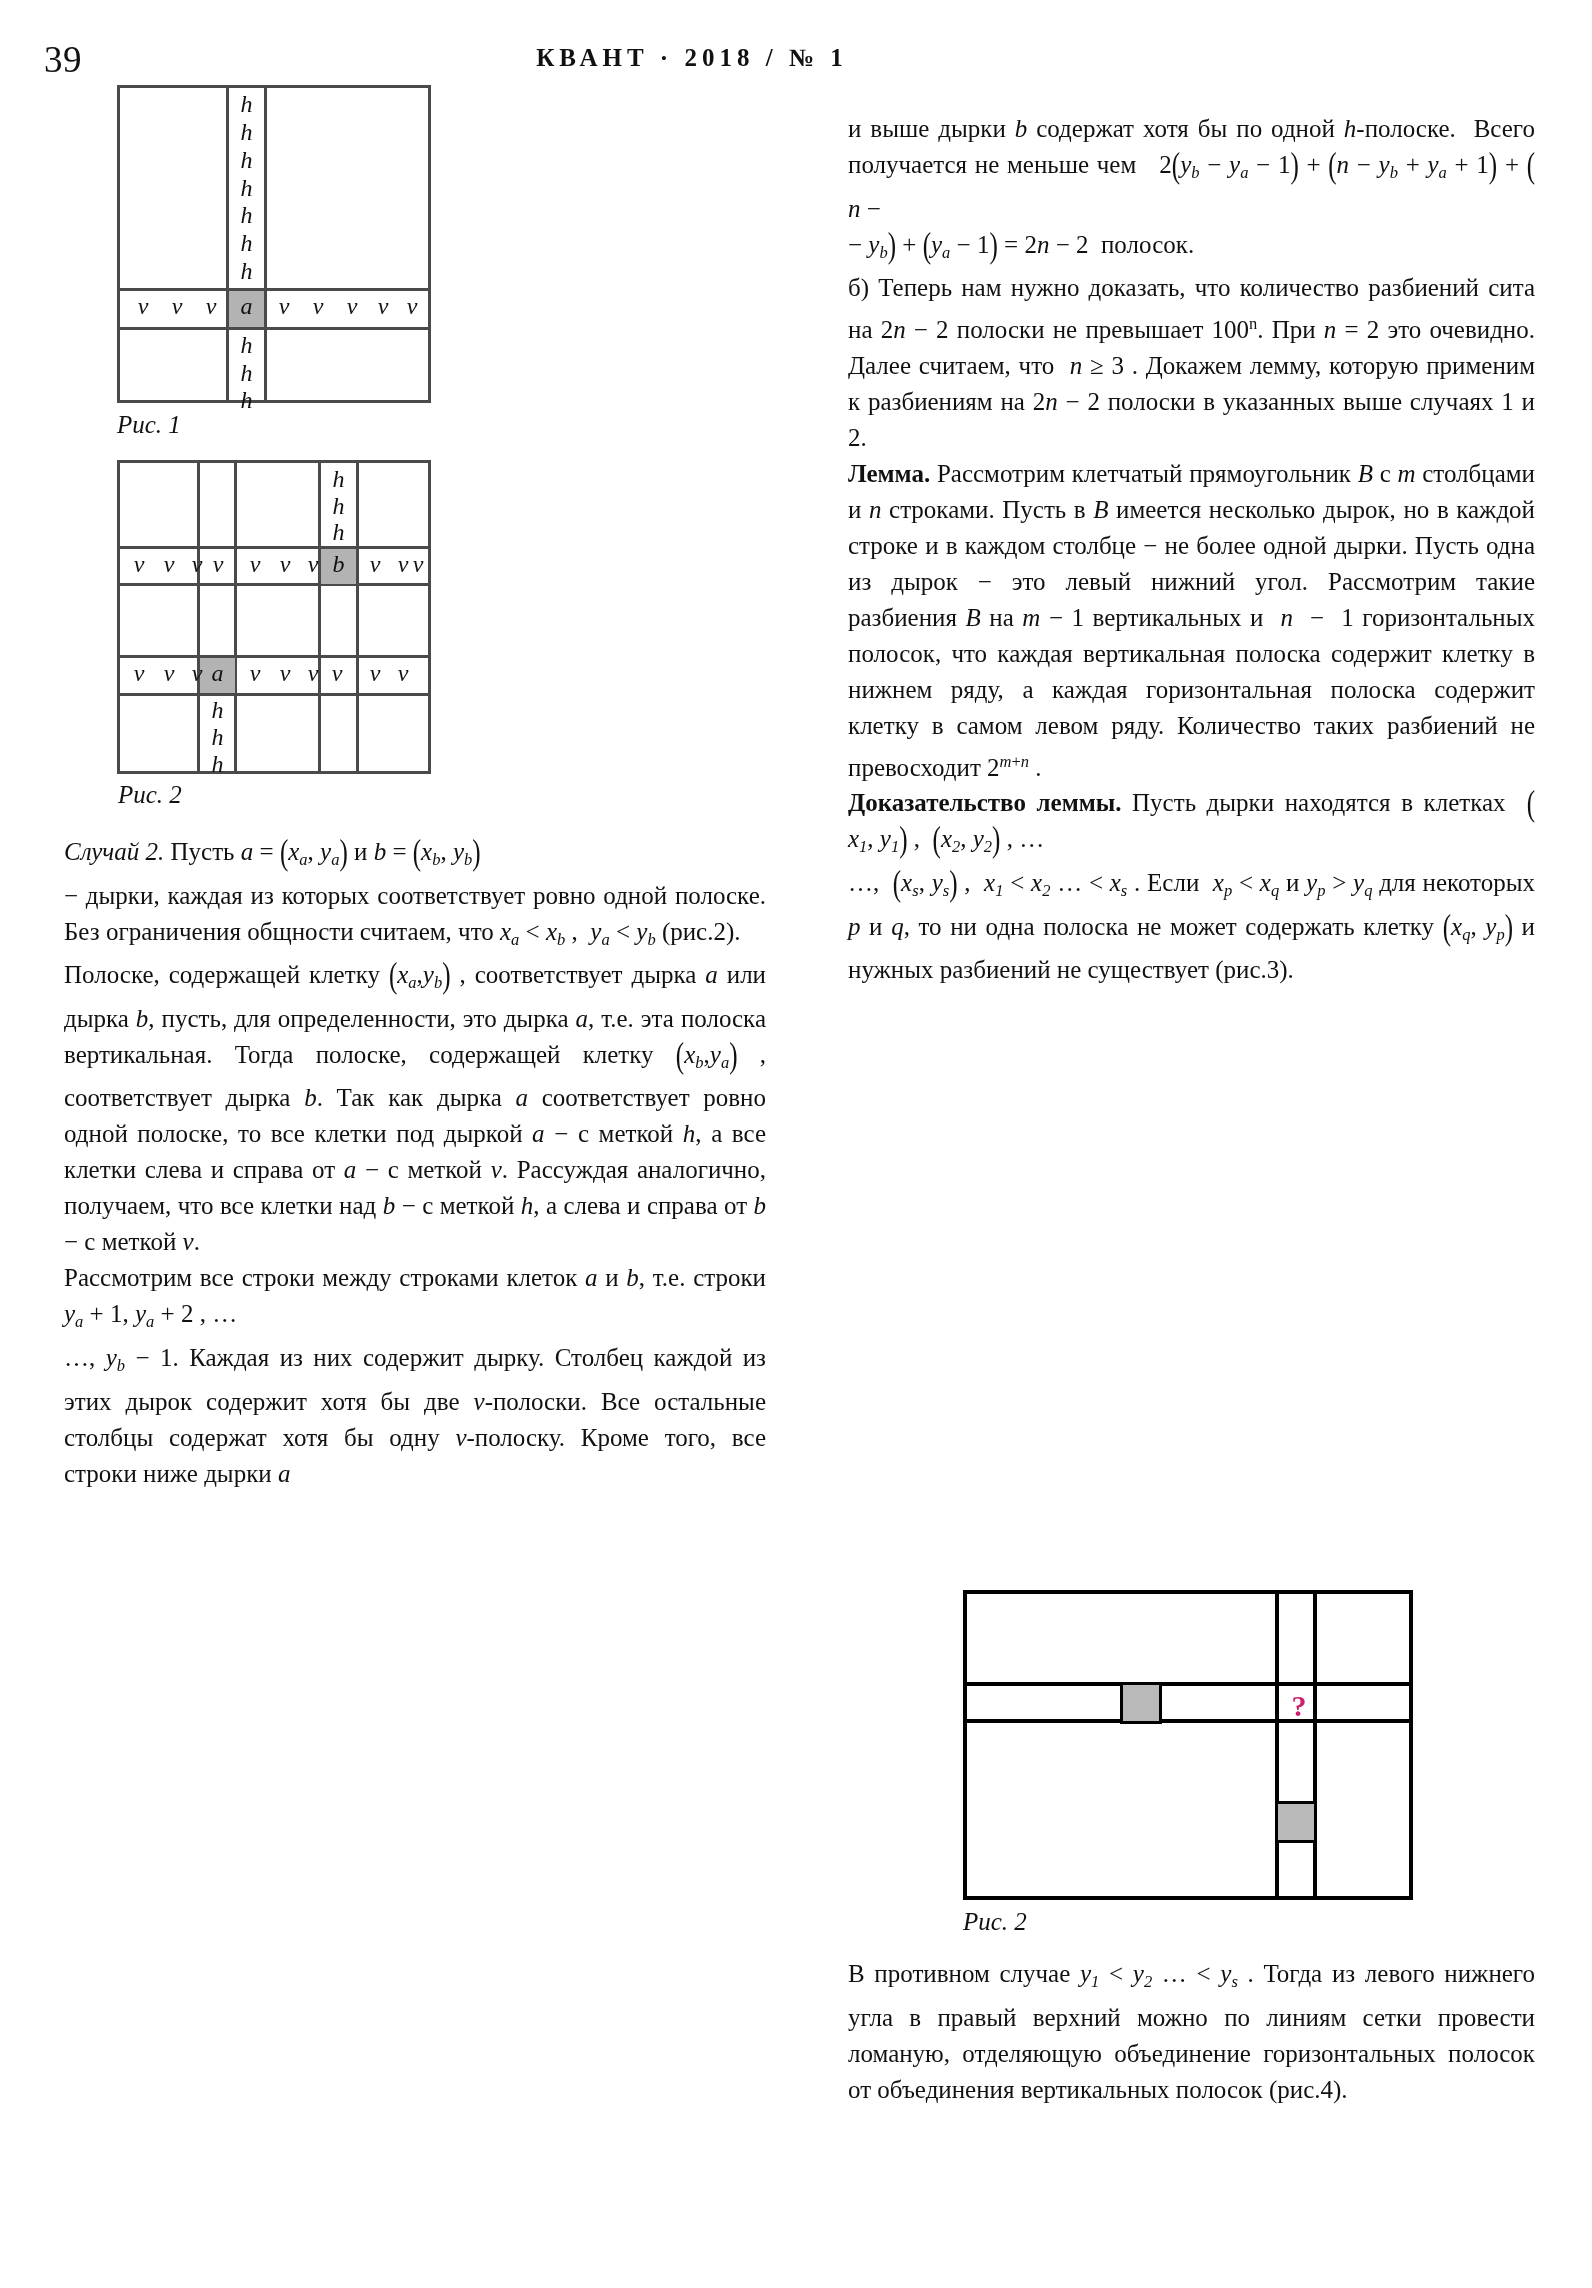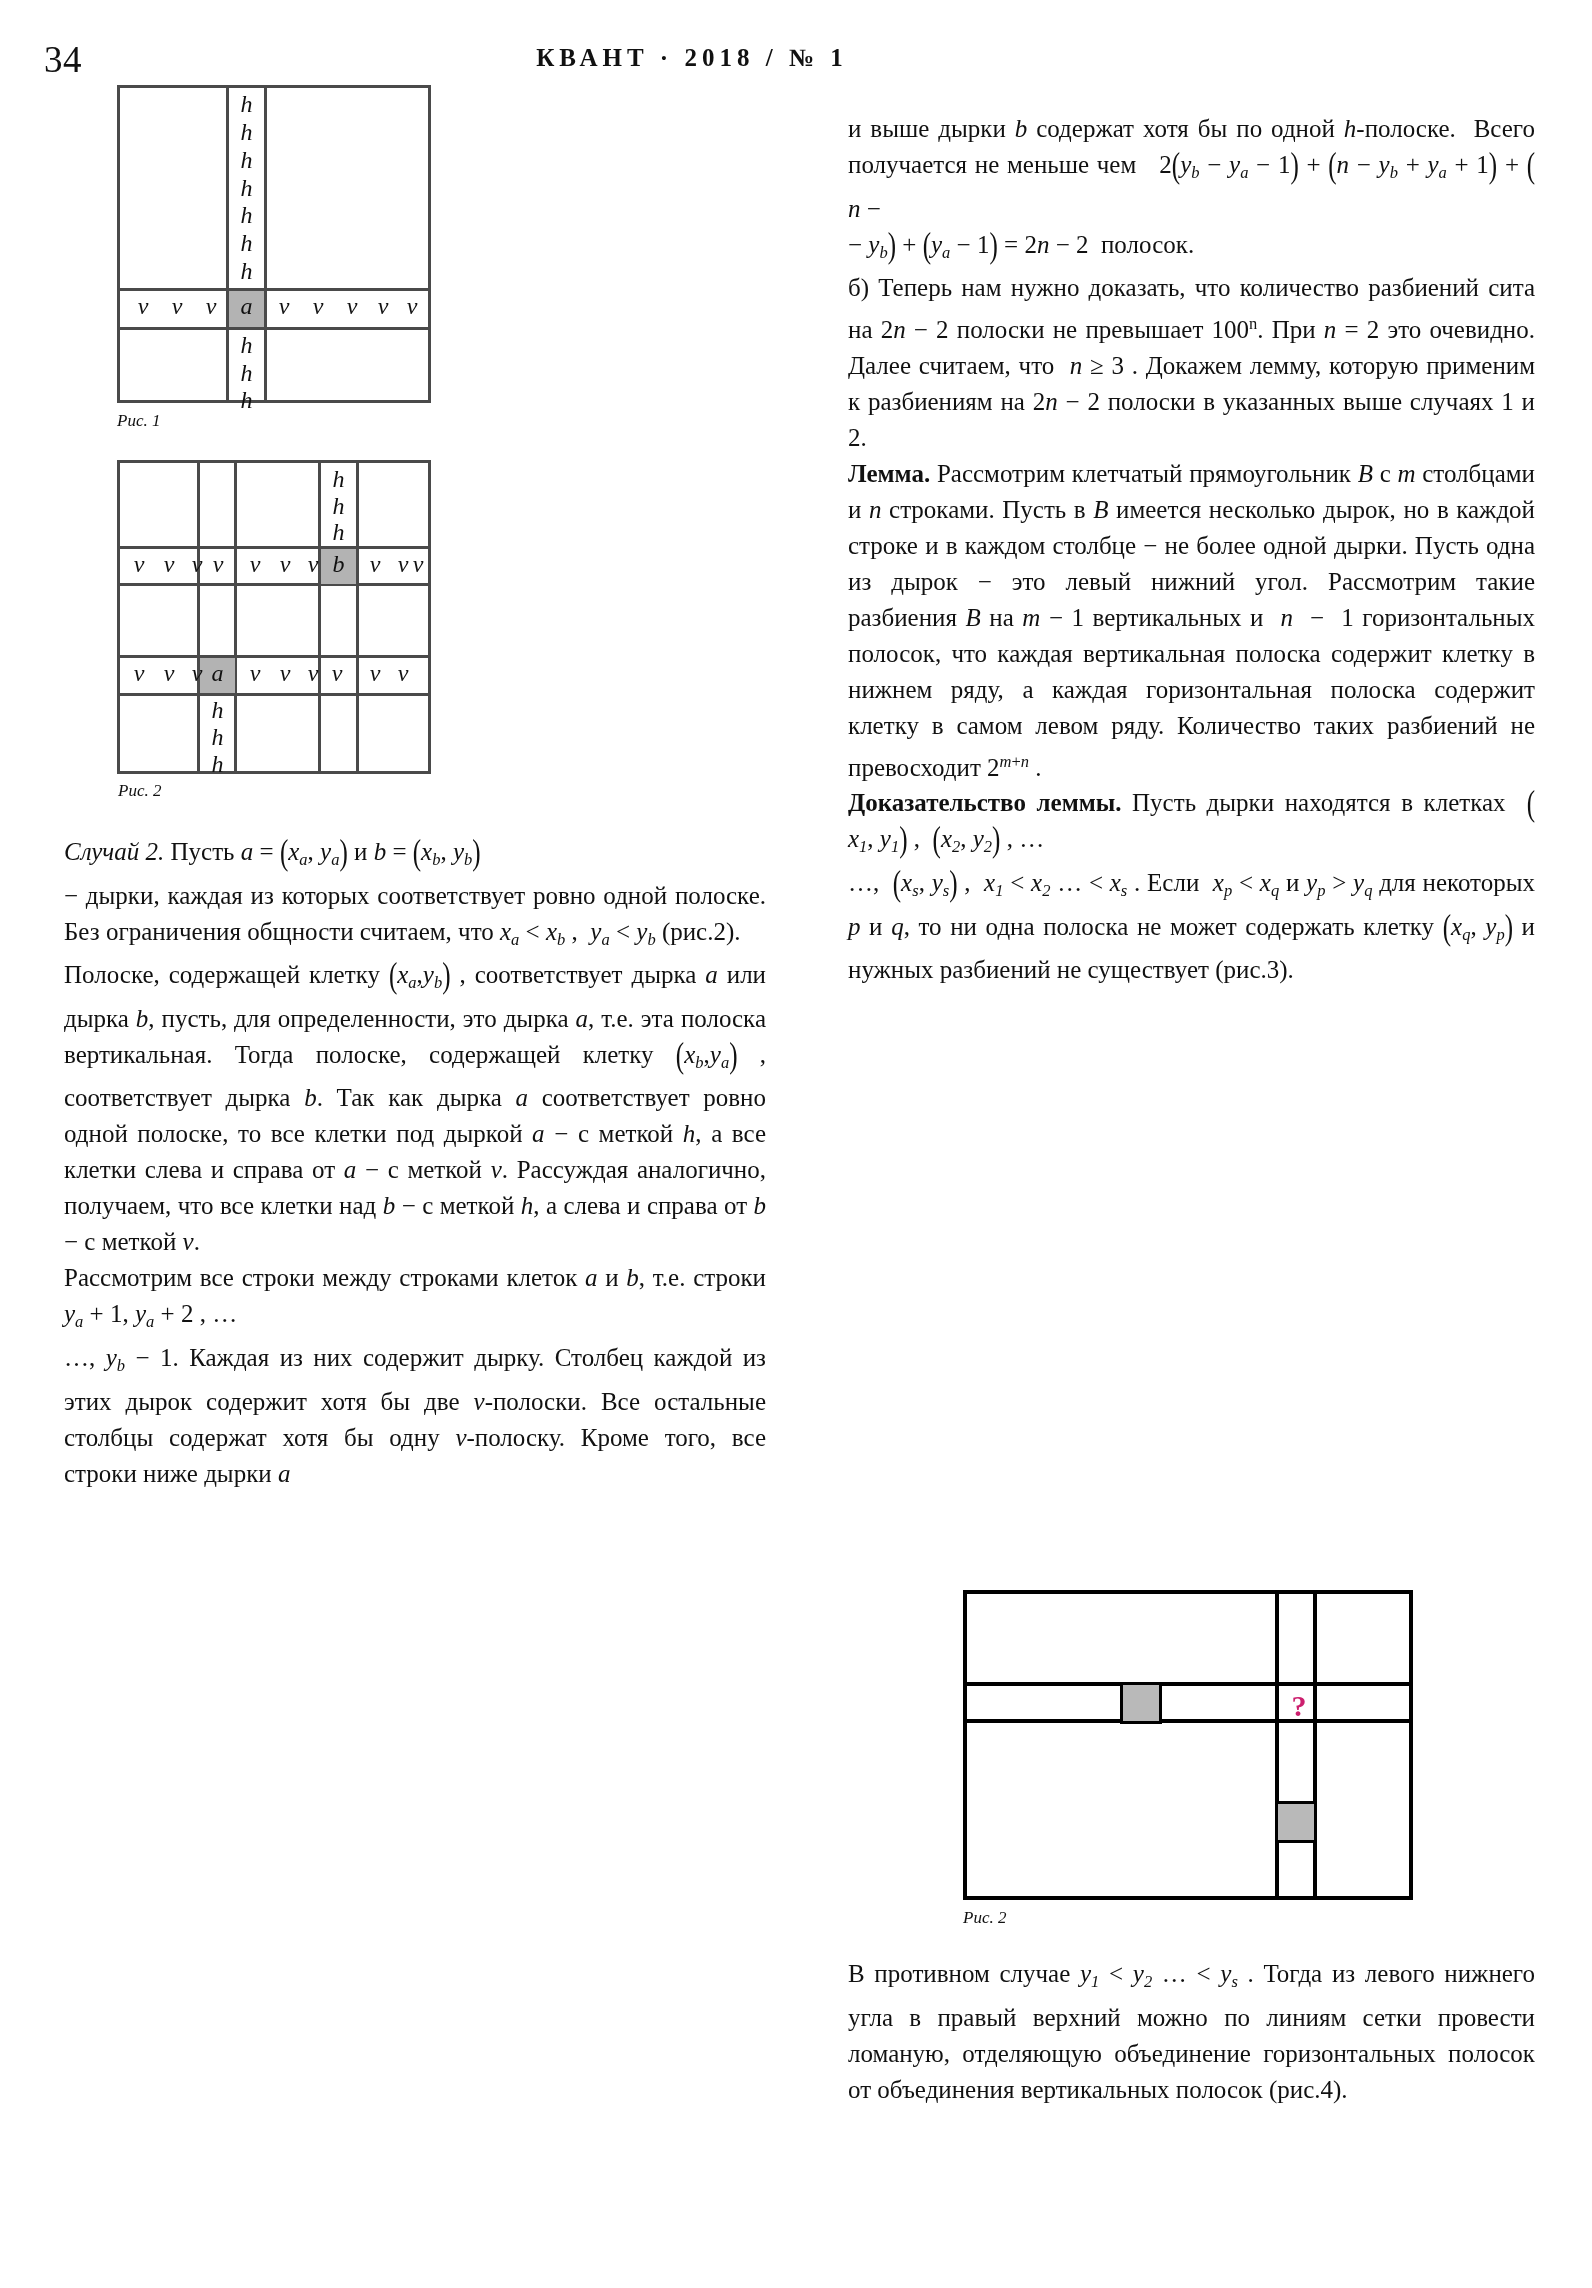--- a/index.html
+++ b/index.html
@@ -61,39 +61,39 @@
     font-style:italic;
     font-size:24px;
     text-align:center;
     color:#111;
     font-family:"Liberation Serif","DejaVu Serif",serif;
   }
   .shaded{position:absolute;background:#b3b3b3;}
   .figcap{
     position:absolute;
     font-style:italic;
-    font-size:17px;
+    font-size:25px;
     color:#111;
   }
 
   
   .f3line{position:absolute;background:#000000;}
   .f3shade{position:absolute;background:#b9b9b9;border:3px solid #000;box-sizing:border-box;}
   .qmark{
     position:absolute;color:#cc1f6e;font-size:30px;font-weight:600;
     font-family:"Liberation Serif","DejaVu Serif",serif;
   }
 </style>
 </head>
 <body>
 
 <div class="page">
 
   <div class="header">
-    <div class="page-number">34</div>
+    <div class="page-number">39</div>
     <div class="journal-line">КВАНТ  ·  2018 / № 1</div>
   </div>
 
   <div class="figbox" style="left:117px;top:85px;width:314px;height:318px;">
 
     <div class="gline-h" style="left:0;top:0;width:314px;height:3px;"></div>
     <div class="gline-h" style="left:0;top:315px;width:314px;height:3px;"></div>
     <div class="gline-v" style="left:0;top:0;width:3px;height:318px;"></div>
     <div class="gline-v" style="left:311px;top:0;width:3px;height:318px;"></div>
 

